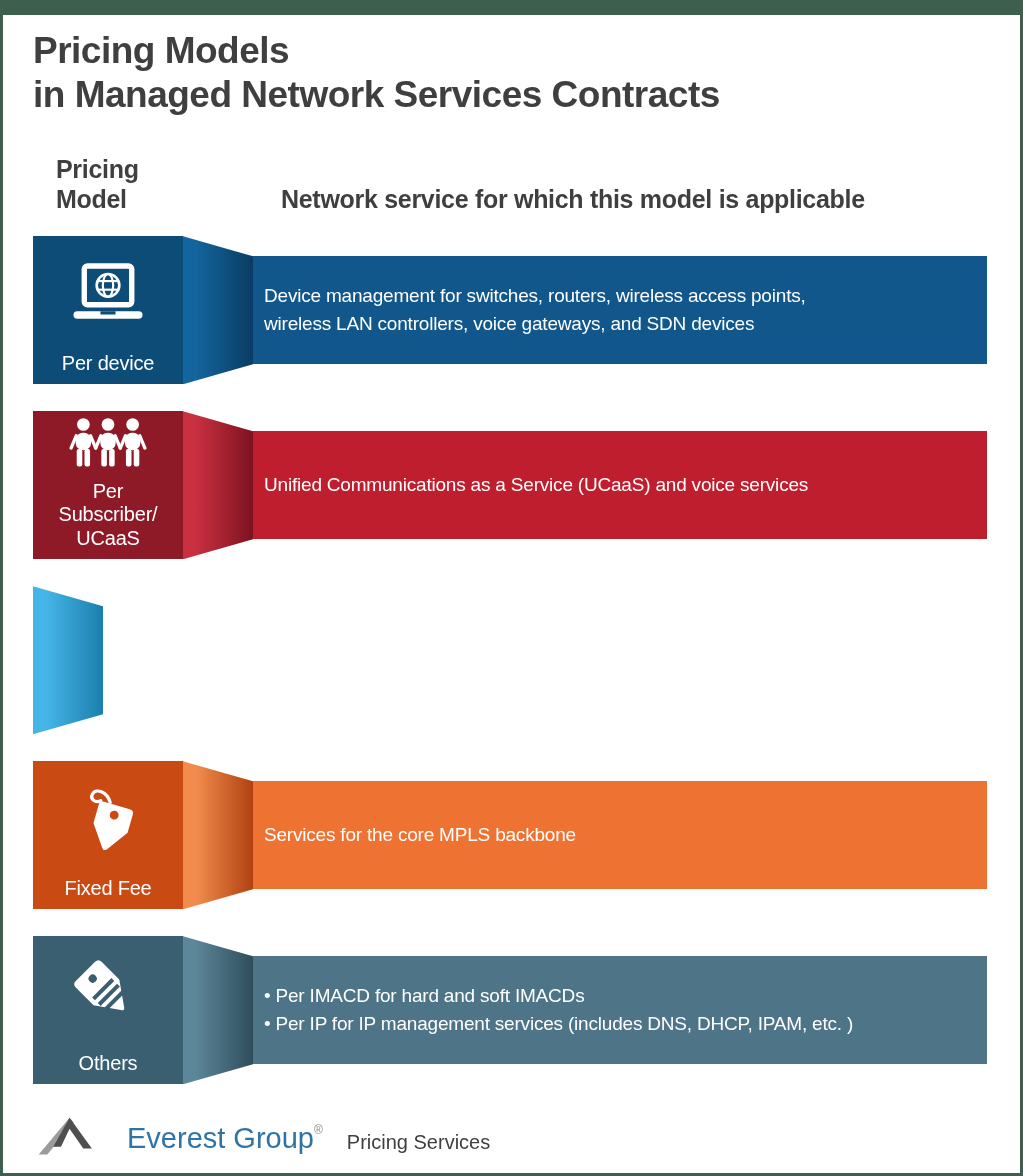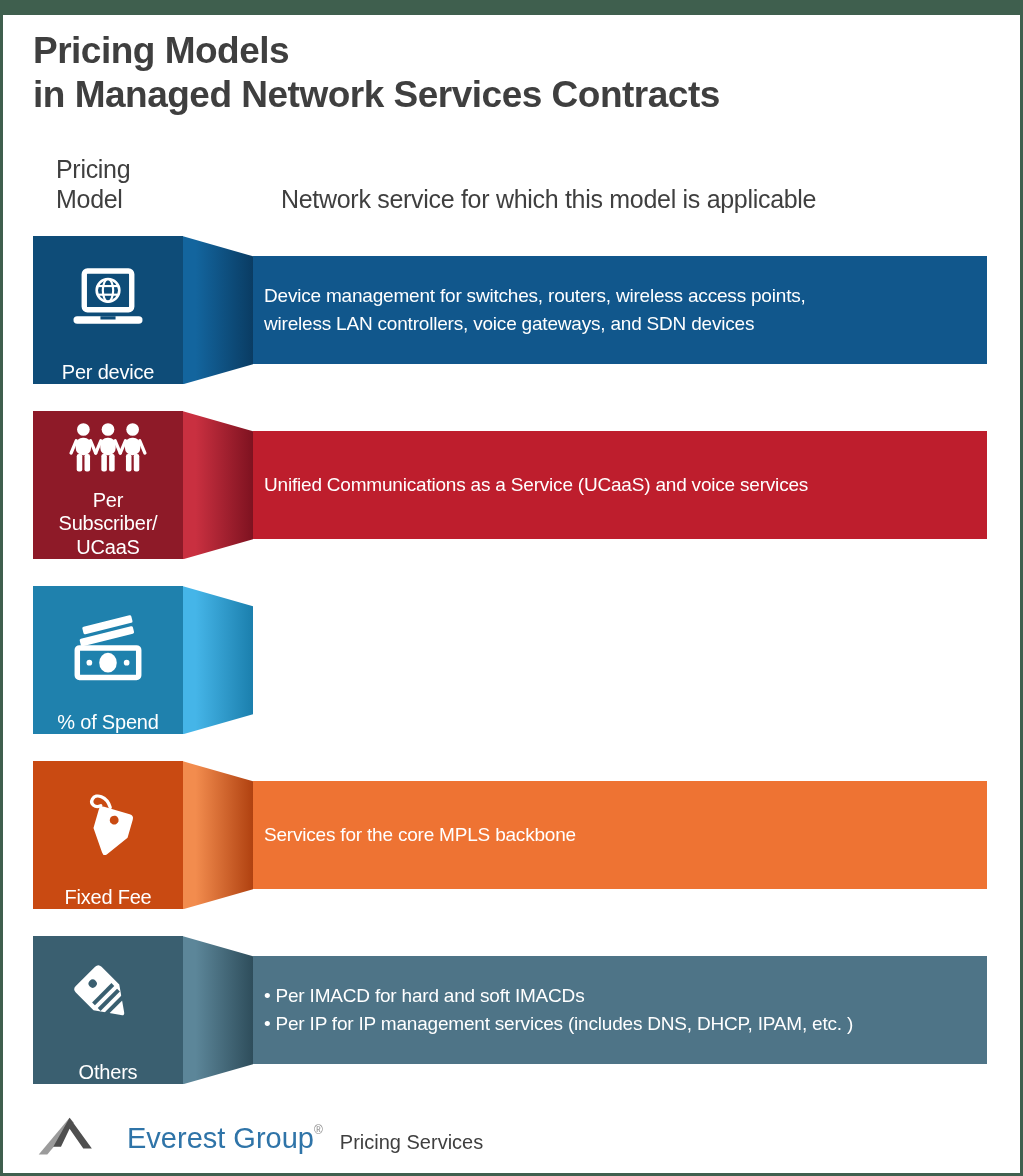--- a/index.html
+++ b/index.html
@@ -3,41 +3,41 @@
 <meta charset="utf-8">
 <style>
   html,body{margin:0;padding:0;background:#fff;}
   body{width:1023px;height:1176px;position:relative;font-family:"Liberation Sans",sans-serif;}
   .page{position:absolute;inset:0;box-sizing:border-box;background:#fff;
         border-left:3px solid var(--frame);border-right:3px solid var(--frame);
         border-bottom:3px solid var(--frame);border-top:15px solid var(--frame);}
   .title{margin:14px 0 8px 30px;font-size:37px;font-weight:bold;color:#3F3F3F;
          line-height:1.18;letter-spacing:-0.5px;white-space:pre-line;}
   .headers{position:relative;height:96px;}
-  .col-head{position:absolute;bottom:6px;font-size:25px;font-weight:normal;color:#3F3F3F;
+  .col-head{position:absolute;bottom:6px;font-size:25px;font-weight:bold;color:#3F3F3F;
             line-height:1.2;letter-spacing:-0.3px;}
   .col-head.left{left:53px;white-space:pre-line;}
   .col-head.right{left:278px;}
   .rows{margin-top:16px;}
   .row{height:148px;margin:0 33px 27px 30px;display:flex;}
   .icon-box{width:150px;background:var(--box);display:flex;flex-direction:column;
             align-items:center;color:#fff;flex:none;}
   .icon-wrap{flex:1;display:flex;align-items:center;justify-content:center;width:100%;}
-  .box-label{font-size:20px;white-space:pre-line;text-align:center;
+  .box-label{font-size:20px;padding-bottom:9px;white-space:pre-line;text-align:center;
              line-height:1.18;letter-spacing:-0.2px;}
   .fold{width:70px;flex:none;background:linear-gradient(90deg,var(--fl) 0%,var(--fl) 18%,var(--fd) 100%);
         clip-path:polygon(0 0,100% 13.5%,100% 86.5%,0 100%);}
   .banner{flex:1;background:var(--banner);margin:20px 0;display:flex;align-items:center;
           color:#fff;font-size:19px;line-height:1.5;padding-left:11px;
           white-space:pre-line;letter-spacing:-0.2px;}
   .footer{display:flex;align-items:flex-end;margin:20px 0 0 34px;}
   .logo-mark{width:72px;height:46px;flex:none;}
   .brand{font-size:29px;color:var(--brand);margin-left:18px;line-height:1;padding-bottom:4px;}
   .reg{font-size:12px;color:#8a8a8a;vertical-align:top;line-height:1;}
-  .tagline{font-size:20px;color:#3F3F3F;margin-left:17px;line-height:1;padding-bottom:5px;}
+  .tagline{font-size:20px;color:#3F3F3F;margin-left:24px;line-height:1;padding-bottom:5px;}
   svg{display:block;}
 </style>
 </head>
 <body style="--frame: #3F5F4E; --brand: #2F74A8;">
 
 <div class="page">
 
   <h1 class="title">Pricing Models
 in Managed Network Services Contracts</h1>
 
@@ -99,35 +99,20 @@
         </div>
         <div class="box-label">Per
 Subscriber/
 UCaaS</div>
       </div>
       <div class="fold"></div>
       <div class="banner">Unified Communications as a Service (UCaaS) and voice services</div>
     </div>
 
     <div class="row" style="--box: #1F81AD; --banner: #29A7E0; --fl: #45B5E8; --fd: #1B7FAD;">
-      <div class="icon-box">
-        <div class="icon-wrap">
-          <svg class="icon" width="84" height="68" viewBox="0 0 76 62">
-            <g transform="rotate(-14 40 15)">
-              <rect x="16" y="5" width="46" height="7" rx="1.5" fill="#fff"></rect>
-              <rect x="11" y="15" width="50" height="7" rx="1.5" fill="#fff"></rect>
-            </g>
-            <rect x="10" y="30" width="56" height="27" rx="2" fill="none" stroke="#fff" stroke-width="5"></rect>
-            <ellipse cx="38" cy="43.5" rx="8" ry="9" fill="#fff"></ellipse>
-            <circle cx="21" cy="43.5" r="2.6" fill="#fff"></circle>
-            <circle cx="55" cy="43.5" r="2.6" fill="#fff"></circle>
-          </svg>
-        </div>
-        <div class="box-label">% of Spend</div>
-      </div>
       <div class="fold"></div>
     </div>
 
     <div class="row" style="--box: #C94A12; --banner: #EE7333; --fl: #F28C4E; --fd: #B04110;">
       <div class="icon-box">
         <div class="icon-wrap">
           <svg class="icon" width="80" height="82" viewBox="0 0 72 74">
             <path d="M38,22 c-3,-10 -13,-13 -16,-7.5 c-2.5,4.5 2.5,8.5 7.5,6" fill="none" stroke="#fff" stroke-width="3" stroke-linecap="round"></path>
             <g transform="rotate(16 38 46)">
               <path d="M26,24 h24 q4,0 4,4 v17 l-13.5,19 q-2.5,3.5 -5,0 L22,45 v-17 q0,-4 4,-4 z" fill="#fff"></path>

